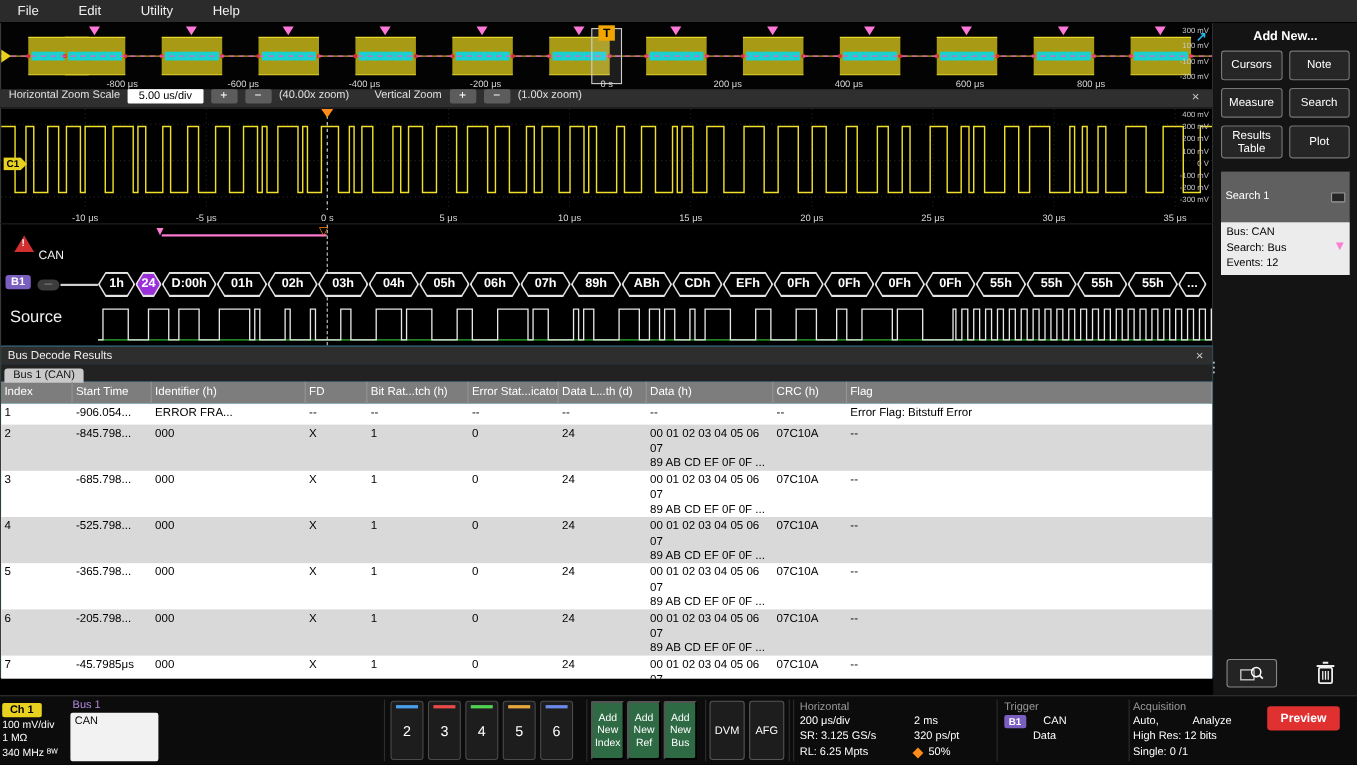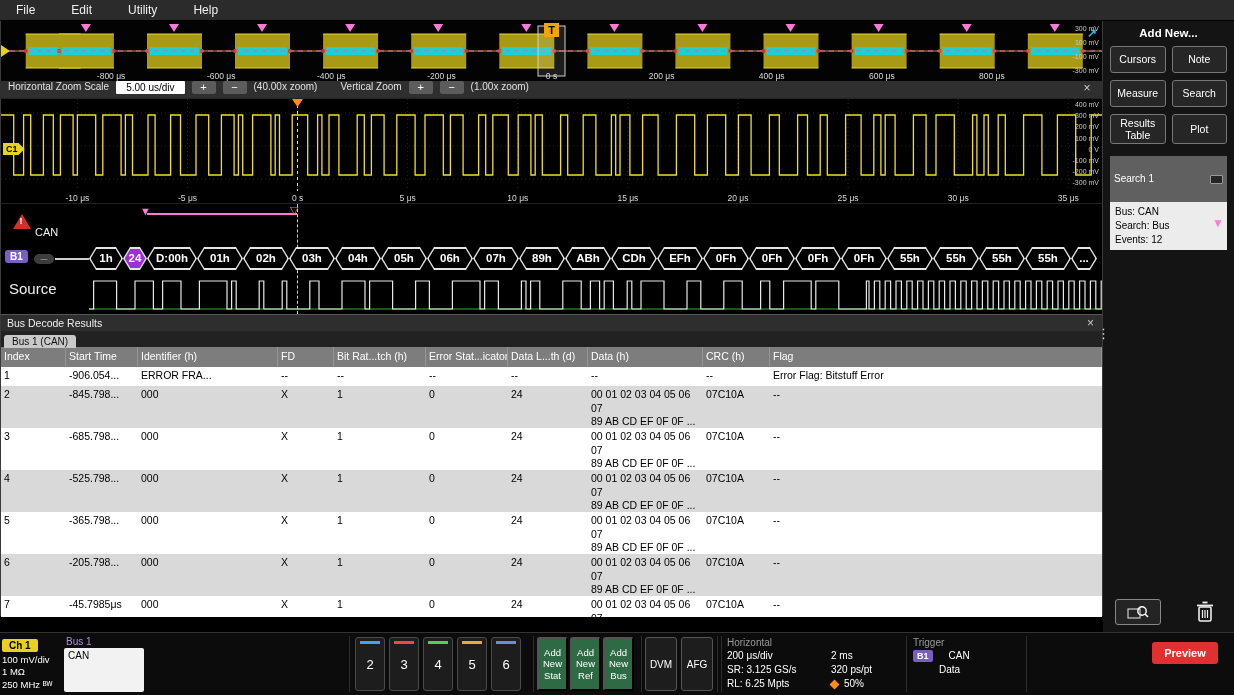--- a/index.html
+++ b/index.html
@@ -535,36 +535,36 @@
 
     <span class="pane-handle">⋮</span>
   </div>
 
   <div class="bottombar" id="bottombar">
     <div class="bb-ch1">
       <span class="ch1badge">Ch 1</span>
       <div class="bb-lines" id="ch1lines">
           <div>100 mV/div</div>
           <div>1 MΩ</div>
-          <div>250 MHz ᴮᵂ</div>
+          <div>340 MHz ᴮᵂ</div>
         </div>
     </div>
     <div class="bb-bus1">
       <div class="bus1-head">Bus 1</div>
       <div class="bus1-body">CAN</div>
     </div>
     <div class="bb-chbtns" id="chbtns">
         <button class="chbtn">2<span class="bar" style="background: rgb(74, 160, 232);"></span></button>
         <button class="chbtn">3<span class="bar" style="background: rgb(232, 74, 74);"></span></button>
         <button class="chbtn">4<span class="bar" style="background: rgb(82, 210, 82);"></span></button>
         <button class="chbtn">5<span class="bar" style="background: rgb(232, 168, 61);"></span></button>
         <button class="chbtn">6<span class="bar" style="background: rgb(106, 138, 232);"></span></button>
       </div>
     <div class="bb-addbtns" id="addbtns">
-        <button class="addbtn">Add New Stat</button>
+        <button class="addbtn">Add New Index</button>
         <button class="addbtn">Add New Ref</button>
         <button class="addbtn">Add New Bus</button>
       </div>
     <div class="sqbtn" style="left:645px">DVM</div>
     <div class="sqbtn" style="left:681px">AFG</div>
 
     <div class="bb-panel" style="left:727px;width:180px">
       <div class="bb-title">Horizontal</div>
       <div class="bb-row">
         <span style="width:92px">200 μs/div</span>
@@ -585,20 +585,33 @@
       <div class="bb-title">Trigger</div>
       <div class="bb-row">
         <span class="trig-badge">B1</span>
         <span>CAN</span>
       </div>
       <div class="bb-row" style="padding-left:26px">
         <span>Data</span>
       </div>
     </div>
 
+    <div class="bb-panel" style="left:1030px;width:118px">
+      <div class="bb-title">Acquisition</div>
+      <div class="bb-row">
+        <span style="width:42px">Auto,</span>
+        <span>Analyze</span>
+      </div>
+      <div class="bb-row">
+          <span>High Res: 12 bits</span>
+        </div>
+      <div class="bb-row">
+          <span>Single: 0 /1</span>
+        </div>
+    </div>
 
     <button class="previewbtn">Preview</button>
   <div class="vline" style="left: 349px;"></div>
       <div class="vline" style="left: 533px;"></div>
       <div class="vline" style="left: 641px;"></div>
       <div class="vline" style="left: 717px;"></div>
       <div class="vline" style="left: 721px;"></div>
       <div class="vline" style="left: 906px;"></div>
       <div class="vline" style="left: 1026px;"></div>
     </div>

